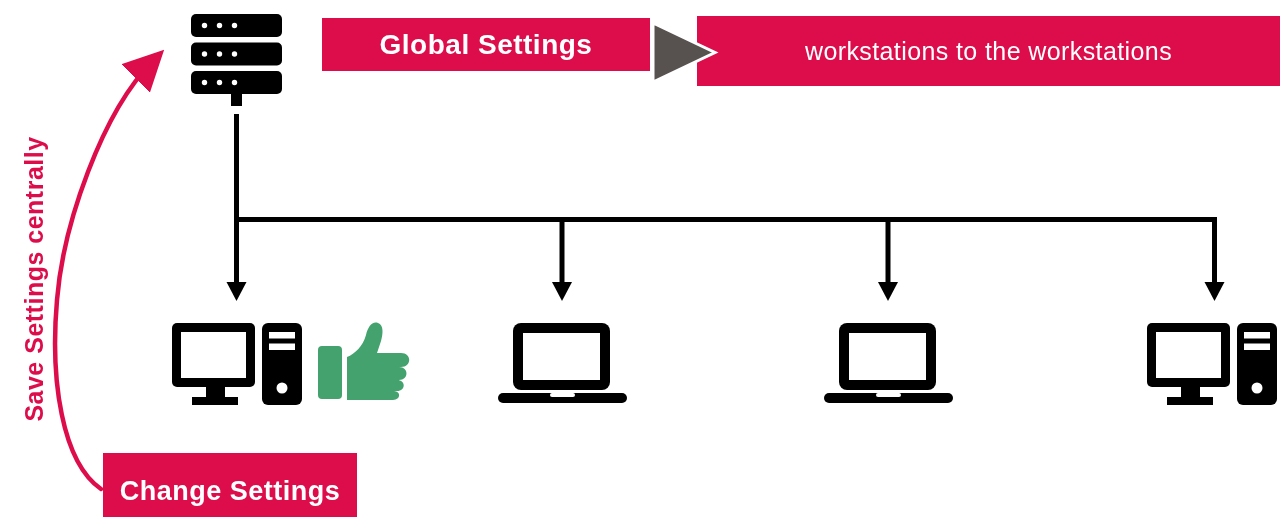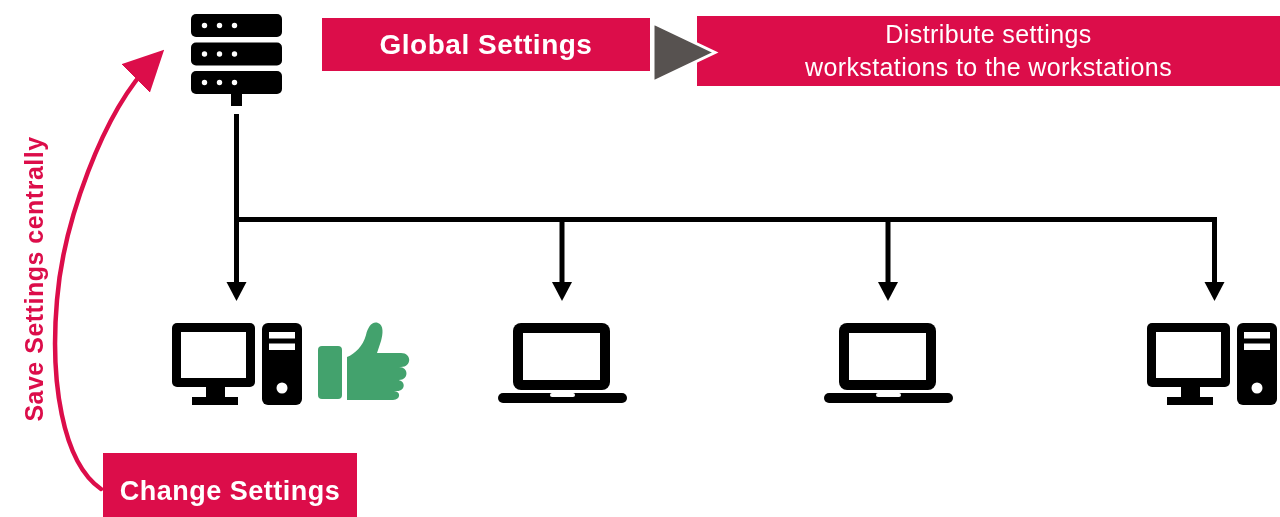--- a/index.html
+++ b/index.html
@@ -108,21 +108,20 @@
 
   <div id="global-box" class="abs box box-bold">
     <span>Global Settings</span>
   </div>
 
   <svg id="flow-triangle" class="abs" width="80" height="70" viewBox="0 0 80 70">
     <polygon points="8,7 70,36.5 8,66" class="gray-fill" stroke="#ffffff" stroke-width="3"></polygon>
   </svg>
 
   <div id="distribute-box" class="abs box">
-    <div>Distribute settings</div>
     <div>workstations to the workstations</div>
   </div>
 
   <div id="vertical-label" class="abs">Save Settings centrally</div>
 
   <div id="change-box" class="abs box box-bold">
     <span>Change Settings</span>
   </div>
 
   <svg class="abs icon-layer" style="left:172px; top:318px;" width="130" height="87" viewBox="0 0 130 87">

